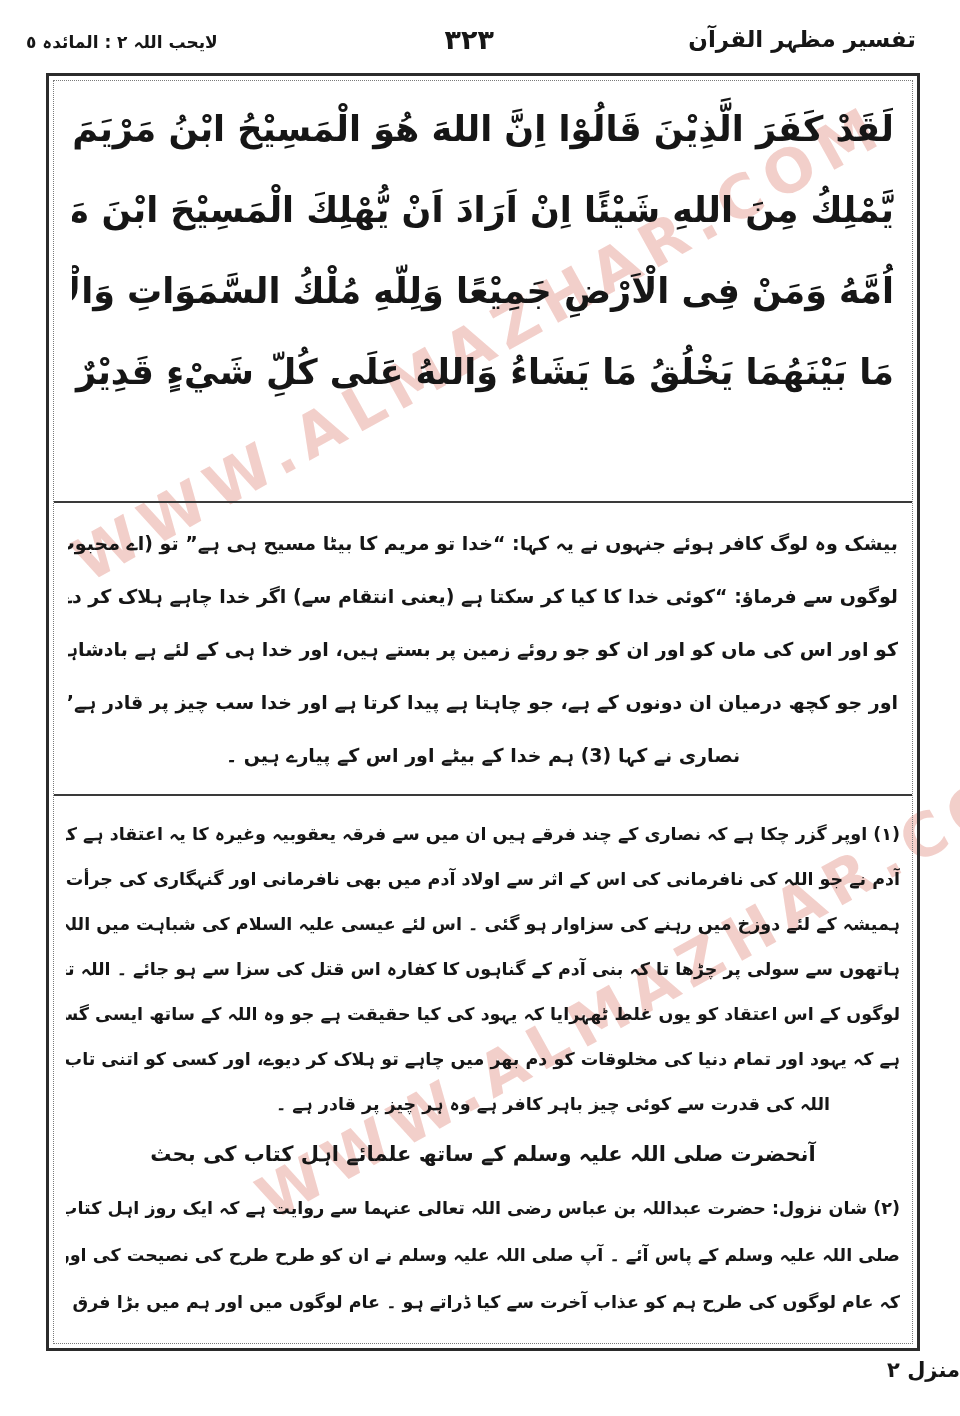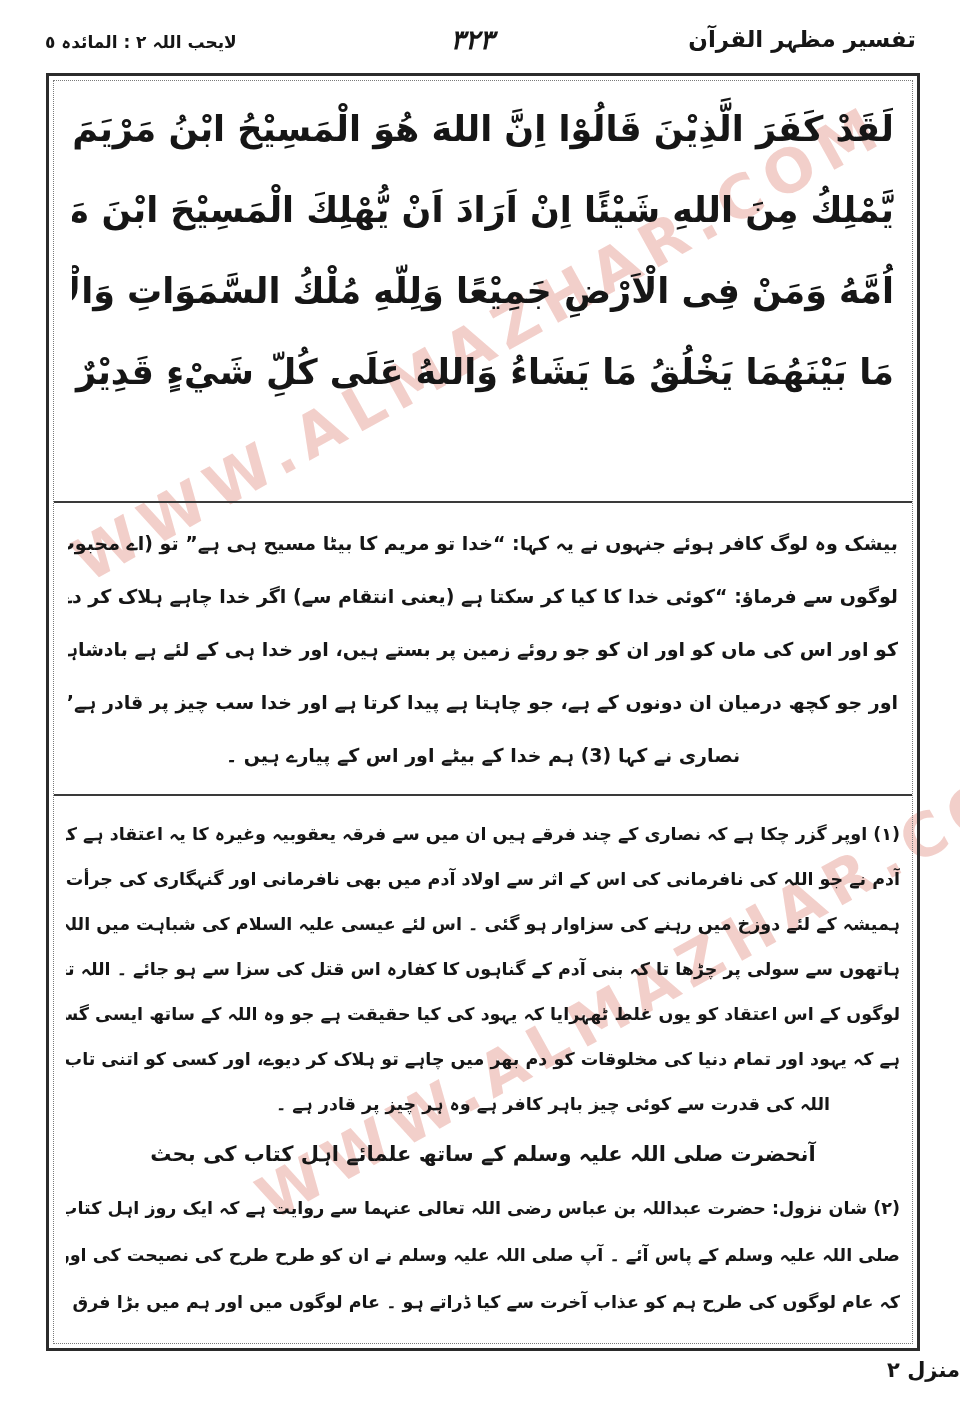--- a/index.html
+++ b/index.html
@@ -15,25 +15,25 @@
   
   .page-header {
     position:absolute; top:24px; right:26px; left:26px; height:42px;
   }
   .book-title {
     position:absolute; right:18px; top:2px;
     font-size:23px; font-weight:bold;
   }
   .page-number {
     position:absolute; left:440px; right:440px; top:0; text-align:center;
-    font-size:27px; font-weight:bold;font-style:italic;
+    font-size:27px; font-weight:bold;
   }
   .surah-ref {
     position:absolute; left:0; top:8px;
-    font-size:17px; font-weight:bold;margin-left:19px;
+    font-size:17px; font-weight:bold;
   }
   
   .main-box {
     position:absolute; top:73px; right:40px;
     width:874px; height:1278px;
     border:3px solid #2b2b2b;
     box-sizing:border-box;
     background:transparent;
   }
   .inner-frame {

